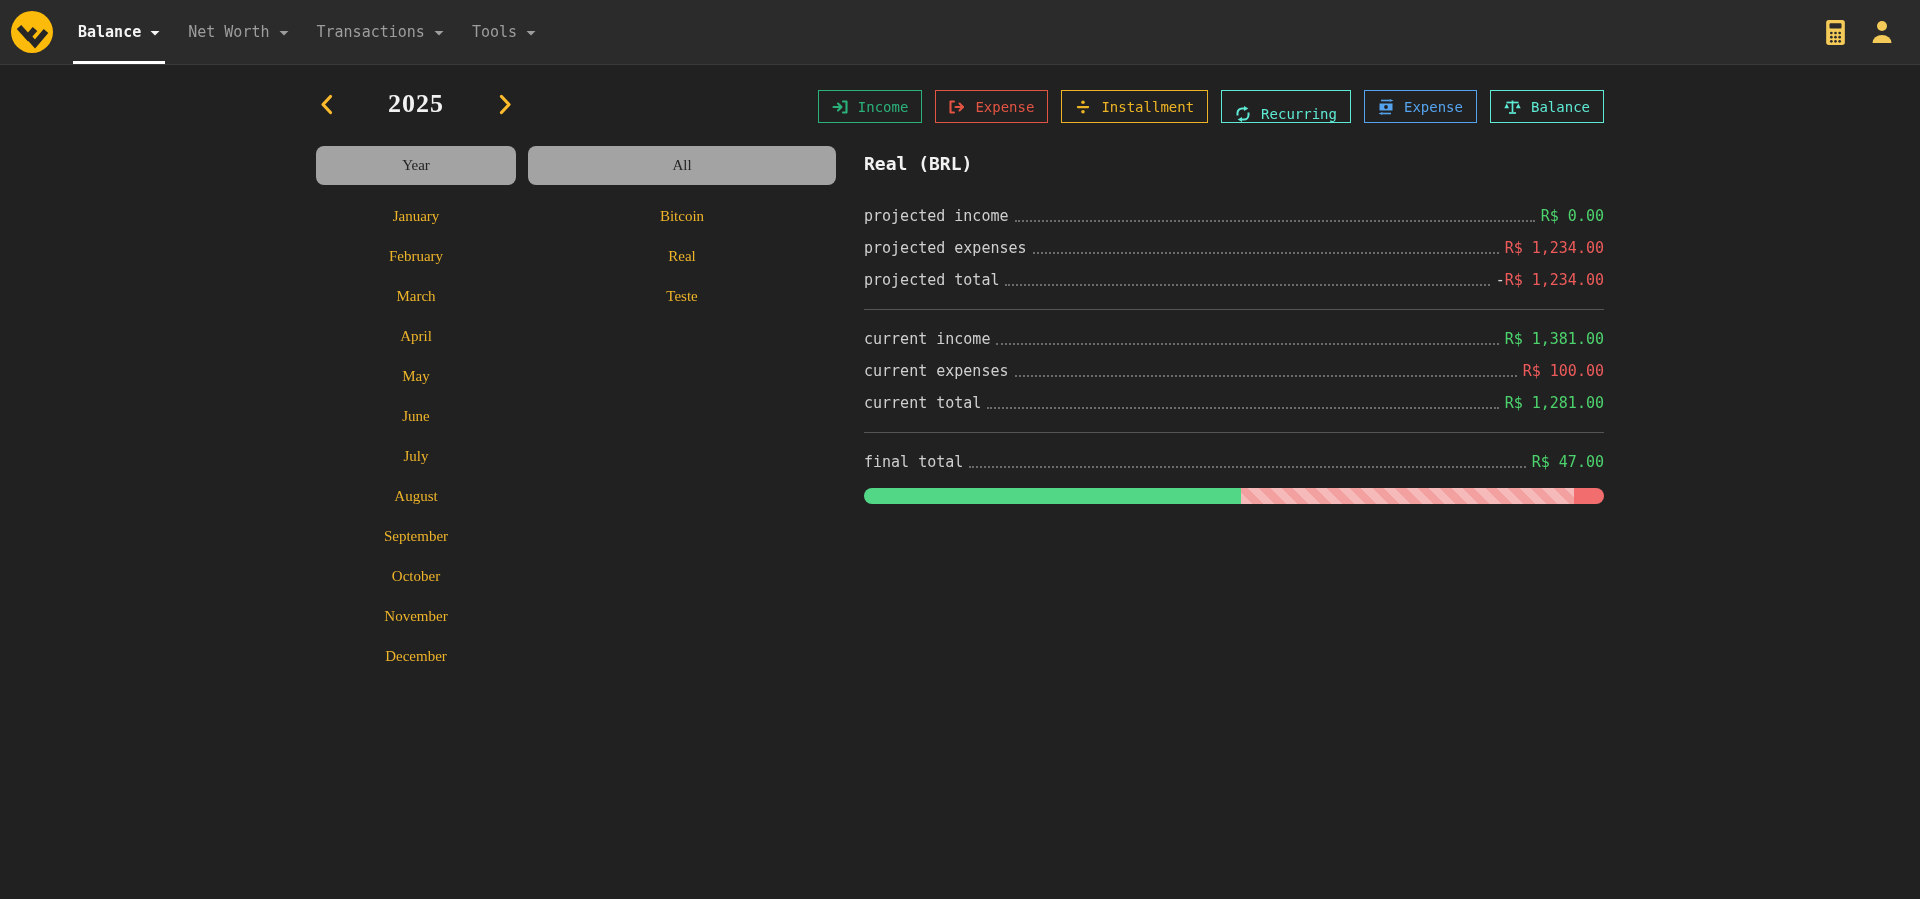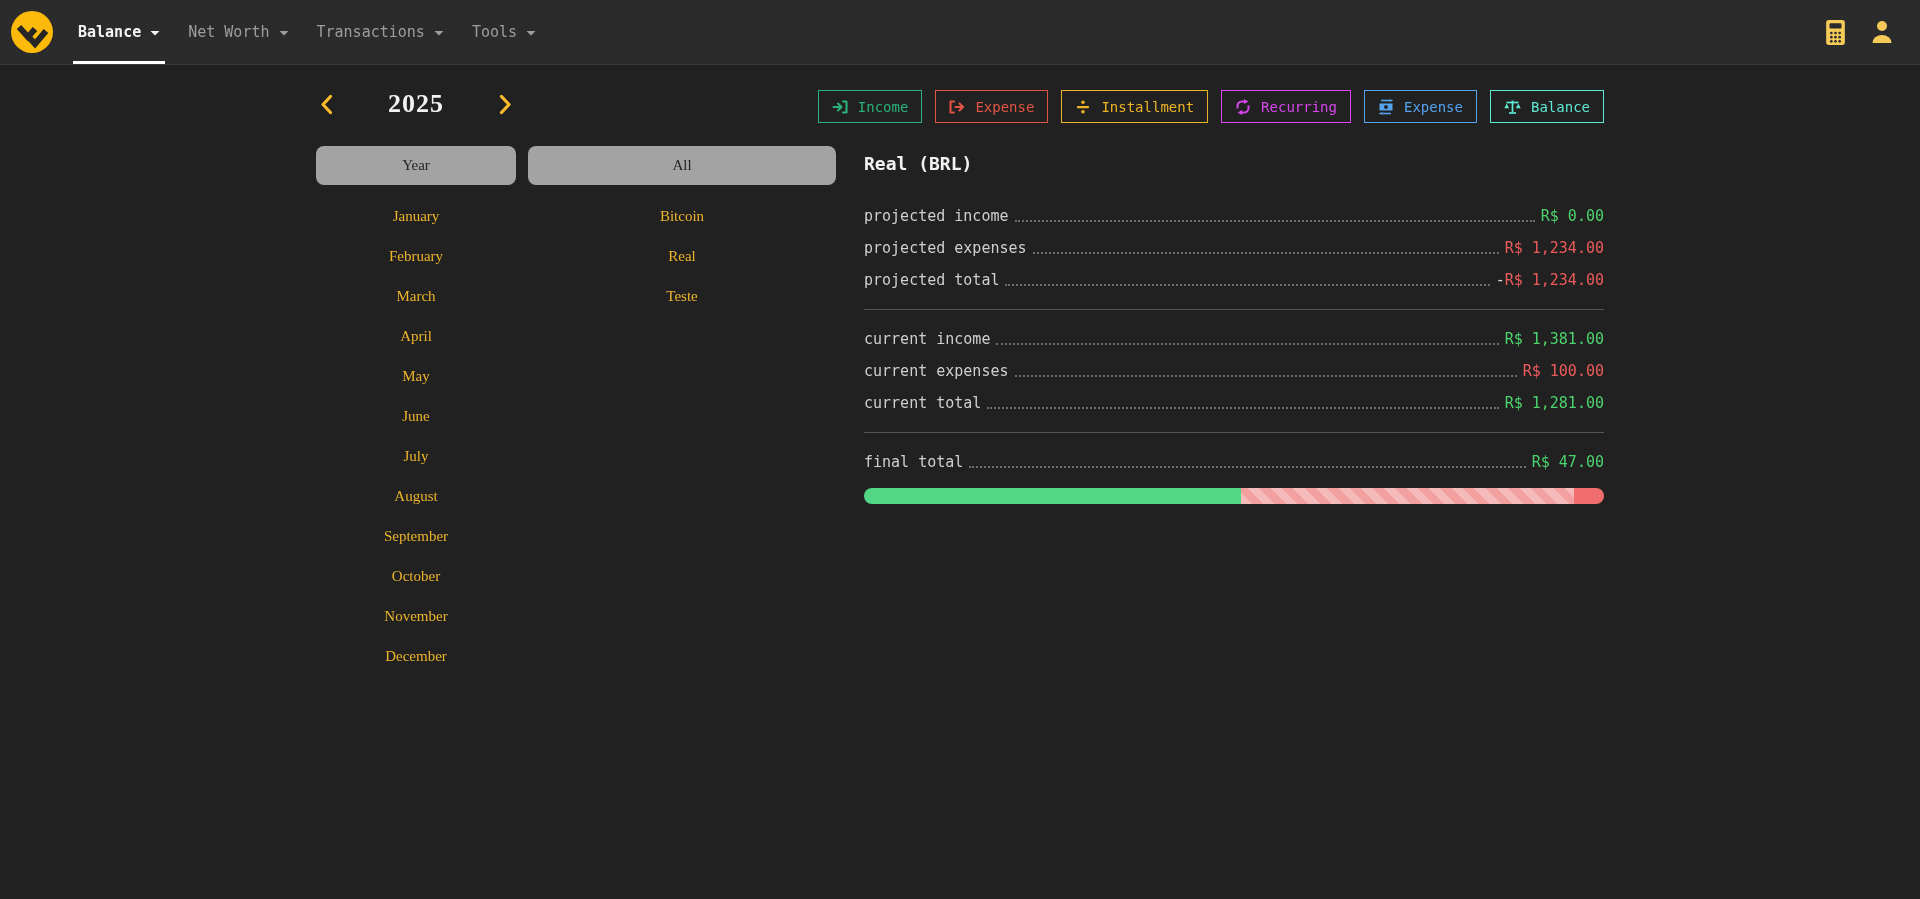--- a/index.html
+++ b/index.html
@@ -233,21 +233,21 @@
     <span class="t-icon">
             <svg width="16" height="16" viewBox="0 0 16 16" fill="currentColor">
               <circle cx="8" cy="3.2" r="1.8"></circle>
               <rect x="1.8" y="6.9" width="12.4" height="2.3" rx="1.1"></rect>
               <circle cx="8" cy="12.8" r="1.8"></circle>
             </svg>
           </span>
     <span class="t-label">Installment</span>
   </button>
 
-  <button class="type-btn" style="color: #d946ef;">
+  <button class="type-btn" style="color: #5eead4; align-items: flex-end;">
     <span class="t-icon">
             <svg width="16" height="16" viewBox="0 0 16 16">
               <g fill="none" stroke="currentColor" stroke-width="2">
                 <path d="M2.5 9.5V7a4.5 4.5 0 0 1 4.5-4.5h2.5"></path>
                 <path d="M13.5 6.5V9a4.5 4.5 0 0 1-4.5 4.5H6.5"></path>
               </g>
               <path d="M9 0l4.4 2.5L9 5z" fill="currentColor"></path>
               <path d="M7 11l-4.4 2.5L7 16z" fill="currentColor"></path>
             </svg>
           </span>

